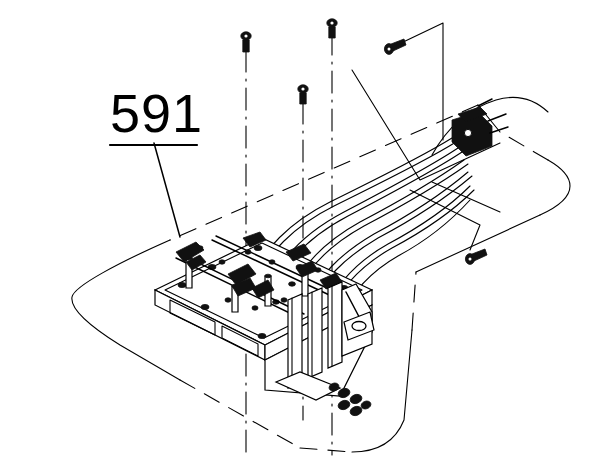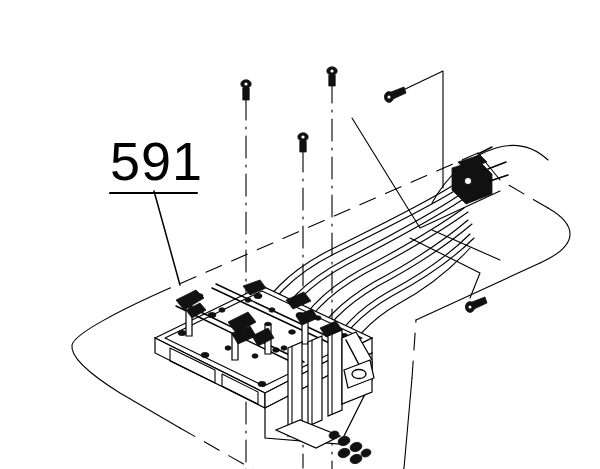--- a/index.html
+++ b/index.html
@@ -12,21 +12,20 @@
     height: 469px;
     position: relative;
     overflow: hidden;
     font-family: "Liberation Sans", sans-serif;
   }
   #diagram-root {
     position: absolute;
     left: 0; top: 0;
     width: 600px;
     height: 368px;
-    margin-top: 48px;
   }
   svg.diagram {
     display: block;
     width: 600px;
     height: 469px;
   }
   .ln   { stroke: #000; fill: none; stroke-linecap: round; stroke-linejoin: round; }
   .thin { stroke-width: 1.1; }
   .med  { stroke-width: 1.5; }
   .fill-dark { fill: #111; stroke: #111; stroke-width: 0.8; }

